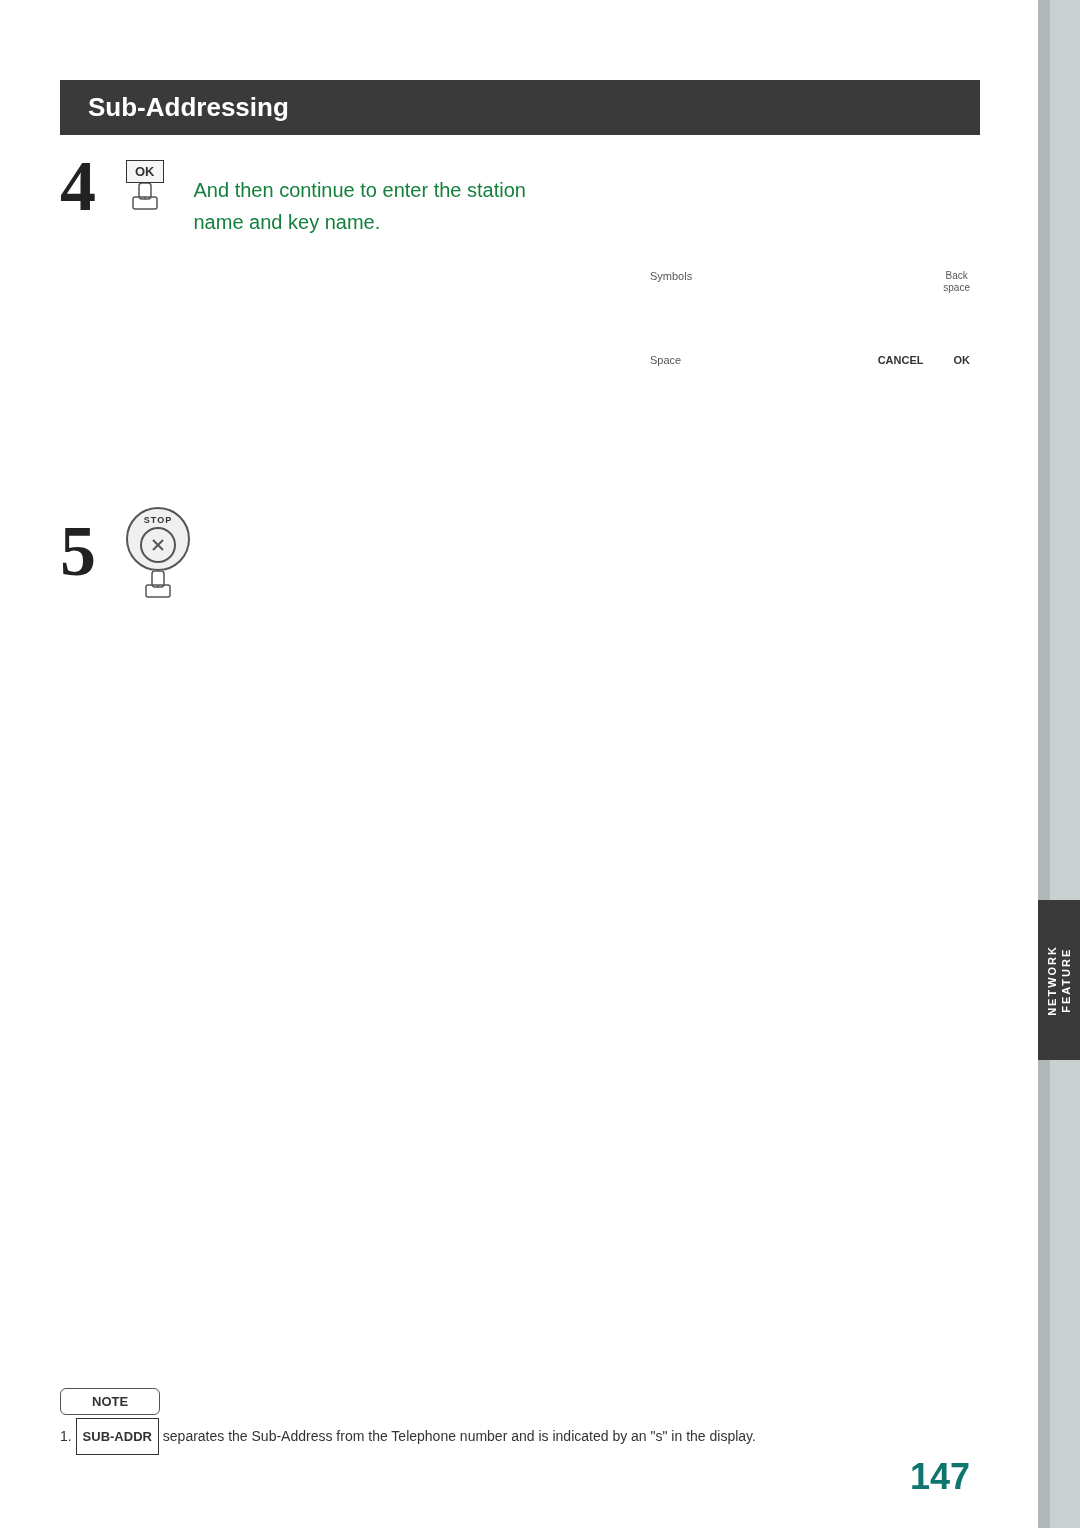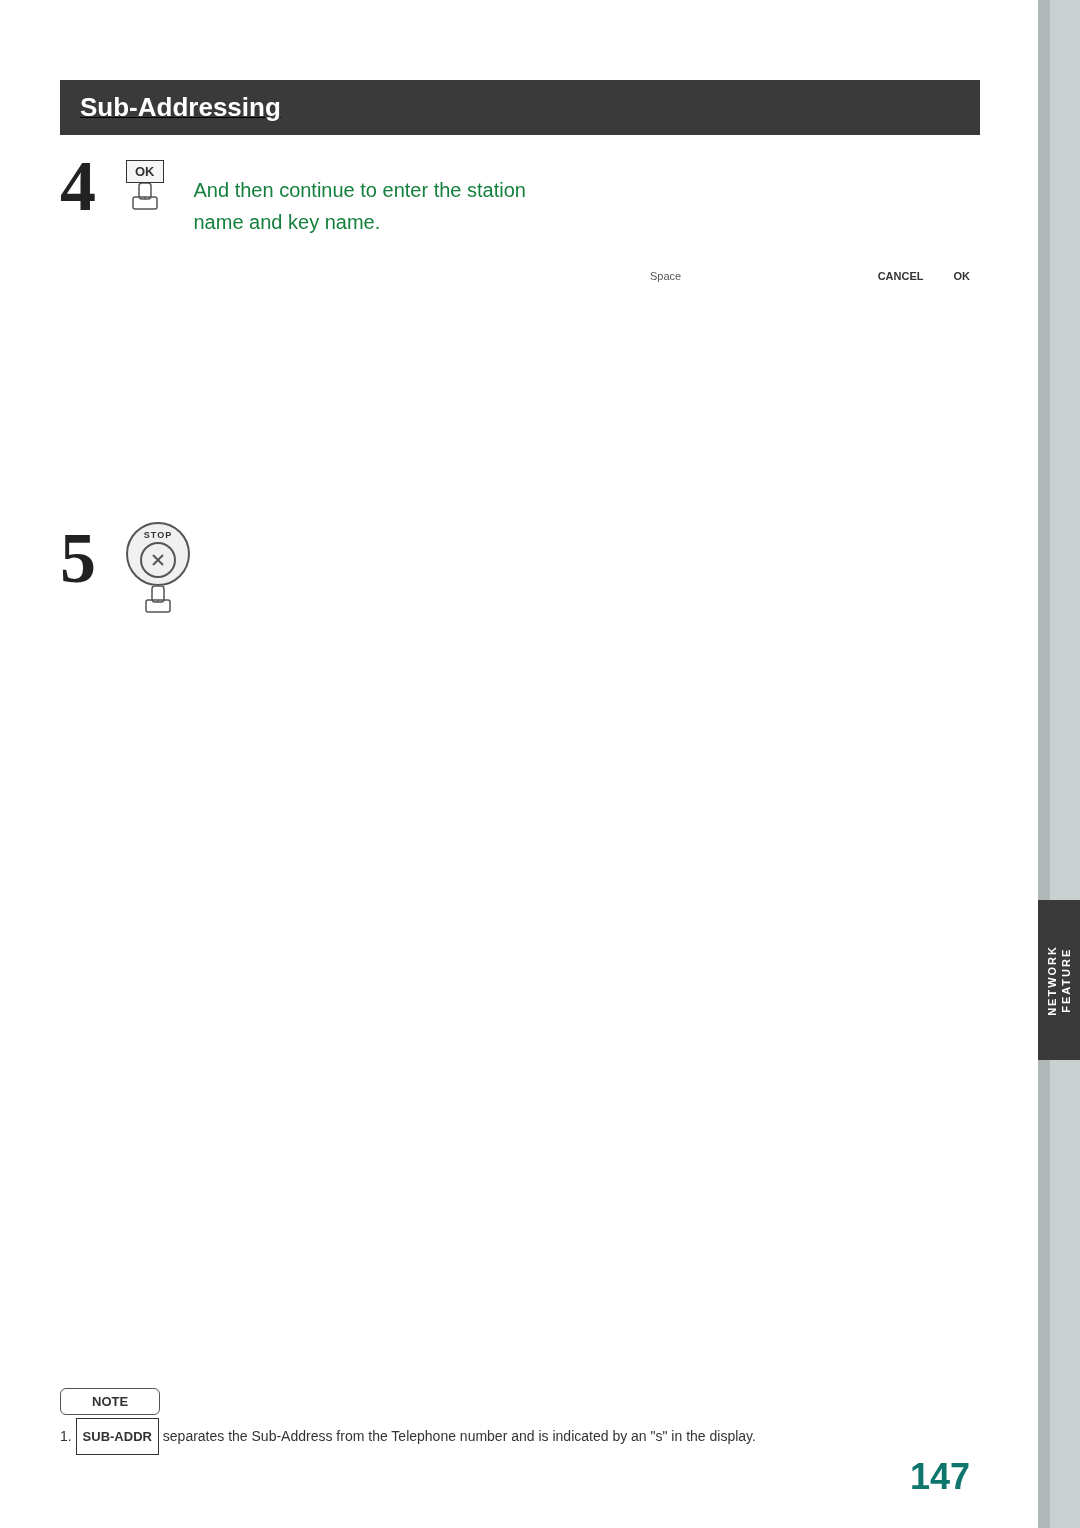--- a/index.html
+++ b/index.html
@@ -12,22 +12,21 @@
       overflow: hidden;
     }
 
     
     .page-header {
       position: absolute;
       top: 80px;
       left: 60px;
       right: 100px;
       background: #3a3a3a;
-      padding: 12px 20px;
-      text-decoration: underline;
+      padding: 12px 28px;
     }
 
     .page-header-title {
       color: #ffffff;
       font-size: 26px;
       font-weight: bold;
     }
 
     
     .side-tab {
@@ -161,21 +160,21 @@
       display: flex;
       align-items: center;
       gap: 30px;
     }
 
     
     .stop-button-icon {
       display: flex;
       flex-direction: column;
       align-items: center;
-      margin-top: 22px;
+      margin-top: 7px;
     }
 
     .stop-circle {
       width: 64px;
       height: 64px;
       border-radius: 50%;
       border: 2.5px solid #555;
       display: flex;
       flex-direction: column;
       align-items: center;
@@ -301,20 +300,24 @@
         <rect x="4" y="14" width="24" height="12" rx="2" stroke="#555" stroke-width="1.5" fill="none"></rect>
         <line x1="16" y1="16" x2="16" y2="14" stroke="#555" stroke-width="1.5"></line>
       </svg>
     </div>
 
     <div class="step4-text">And then continue to enter the station name and key name.</div>
   </div>
 </div>
 
 <div class="keyboard-area">
+  <div class="keyboard-top-row">
+    <span class="kbd-label">Symbols</span>
+    <span class="kbd-label-small">Back<br>space</span>
+  </div>
   <div class="keyboard-bottom-row">
     <span class="kbd-label" style="margin-right: auto;">Space</span>
     <span class="kbd-cancel">CANCEL</span>
     <span class="kbd-ok">OK</span>
   </div>
 </div>
 
 <div class="step5-area">
   <div class="step5-row">
 

